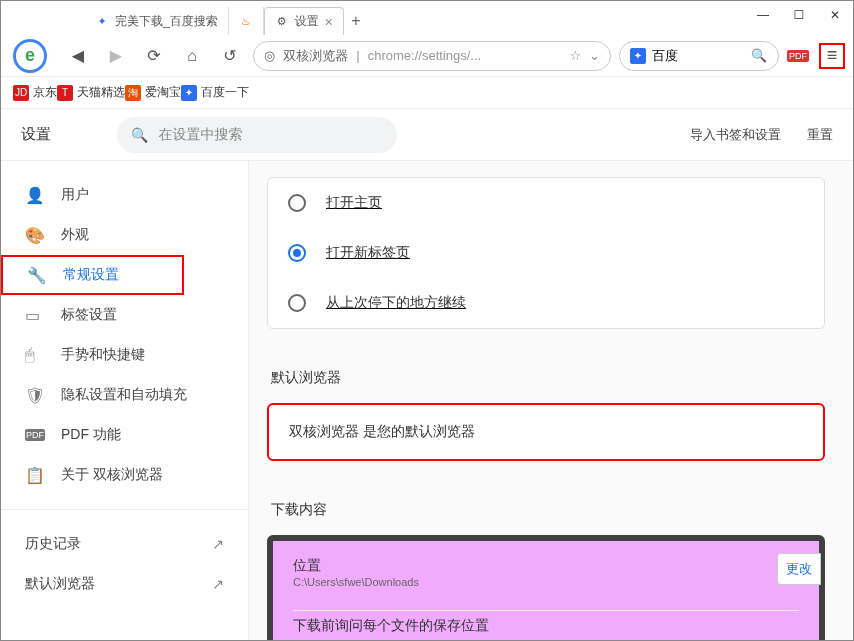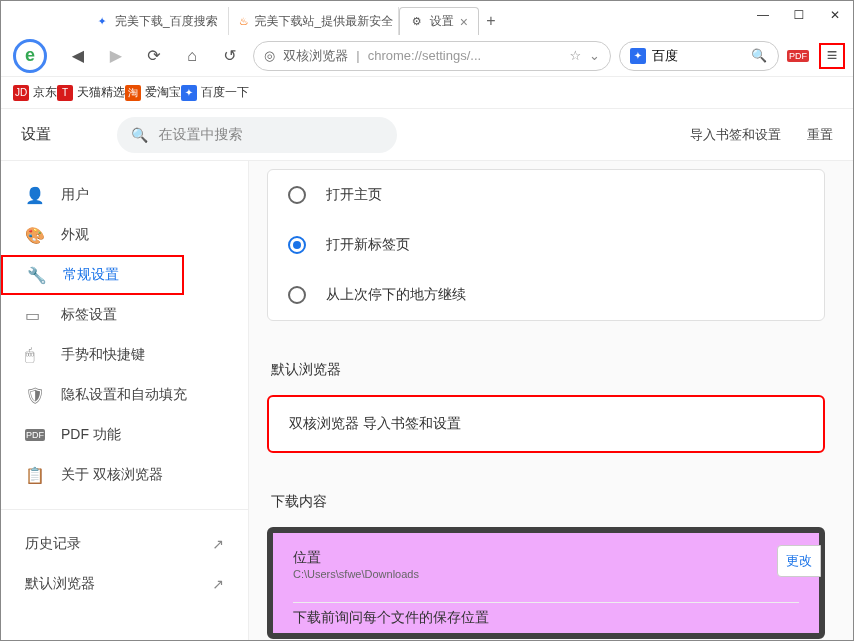--- a/index.html
+++ b/index.html
@@ -59,35 +59,34 @@
     .radio { width: 18px; height: 18px; border: 2px solid #666; border-radius: 50%; position: relative; }
     .radio.sel { border-color: #1a73e8; }
     .radio.sel::after { content:""; width: 8px; height: 8px; background: #1a73e8; border-radius: 50%; position: absolute; top: 3px; left: 3px; }
     .sect-title { font-size: 14px; color: #333; margin: 40px 0 16px 4px; }
     .card-single { background: #fff; border: 1px solid #e0e0e0; border-radius: 6px; padding: 18px 20px; font-size: 14px; color: #333; margin-bottom: 20px; }
     .card-dl { background: #f0abfc; border: 6px solid #404040; border-radius: 6px; padding: 16px 20px 6px 20px; font-size: 14px; color: #333; position: relative; }
     .dl-path { color: #666; font-size: 11px; margin-top: 1px; }
     .dl-btn { position: absolute; right: -2px; top: 12px; border: 1px solid #ccc; border-radius: 4px 0 0 4px; padding: 6px 8px; color: #1a73e8; font-size: 13px; background: #fff; }
     .dl-row2 { margin-top: 22px; border-top: 1px solid #eee; padding-top: 6px; }
     .red-box { border: 2px solid red; }
-    .first-card { margin-top: 8px; }
+    .first-card { margin-top: 16px; text-decoration: underline; }
   </style>
 </head>
 <body>
 
 <div class="titlebar">
   <div class="titlebar-space"></div>
   <div class="tabs">
     <div class="tab">
       <span class="favicon" style="color:#2b6ef0">✦</span>
       <span>完美下载_百度搜索</span>
     </div>
     <div class="tab">
       <span class="favicon" style="color:#f56a00">♨</span>
-      <span>完美下载站_提供最新安全</span>
     </div>
     <div class="tab active">
       <span class="favicon" style="color:#555">⚙</span>
       <span>设置</span>
       <span class="tab-close">×</span>
     </div>
     <div class="newtab">+</div>
   </div>
   <div class="win-controls">
     <div>―</div>
@@ -209,21 +208,21 @@
           <span>打开新标签页</span>
         </div>
       <div class="radio-row">
           <span class="radio"></span>
           <span>从上次停下的地方继续</span>
         </div>
     </div>
 
     <div class="sect-title">默认浏览器</div>
     <div class="card-single red-box">
-      <span>双核浏览器 导入书签和设置</span>
+      <span>双核浏览器 是您的默认浏览器</span>
     </div>
 
     <div class="sect-title">下载内容</div>
     <div class="card-dl">
       <div>位置</div>
       <div class="dl-path">C:\Users\sfwe\Downloads</div>
       <div class="dl-btn">更改</div>
       <div class="dl-row2">下载前询问每个文件的保存位置</div>
     </div>
   </div>

